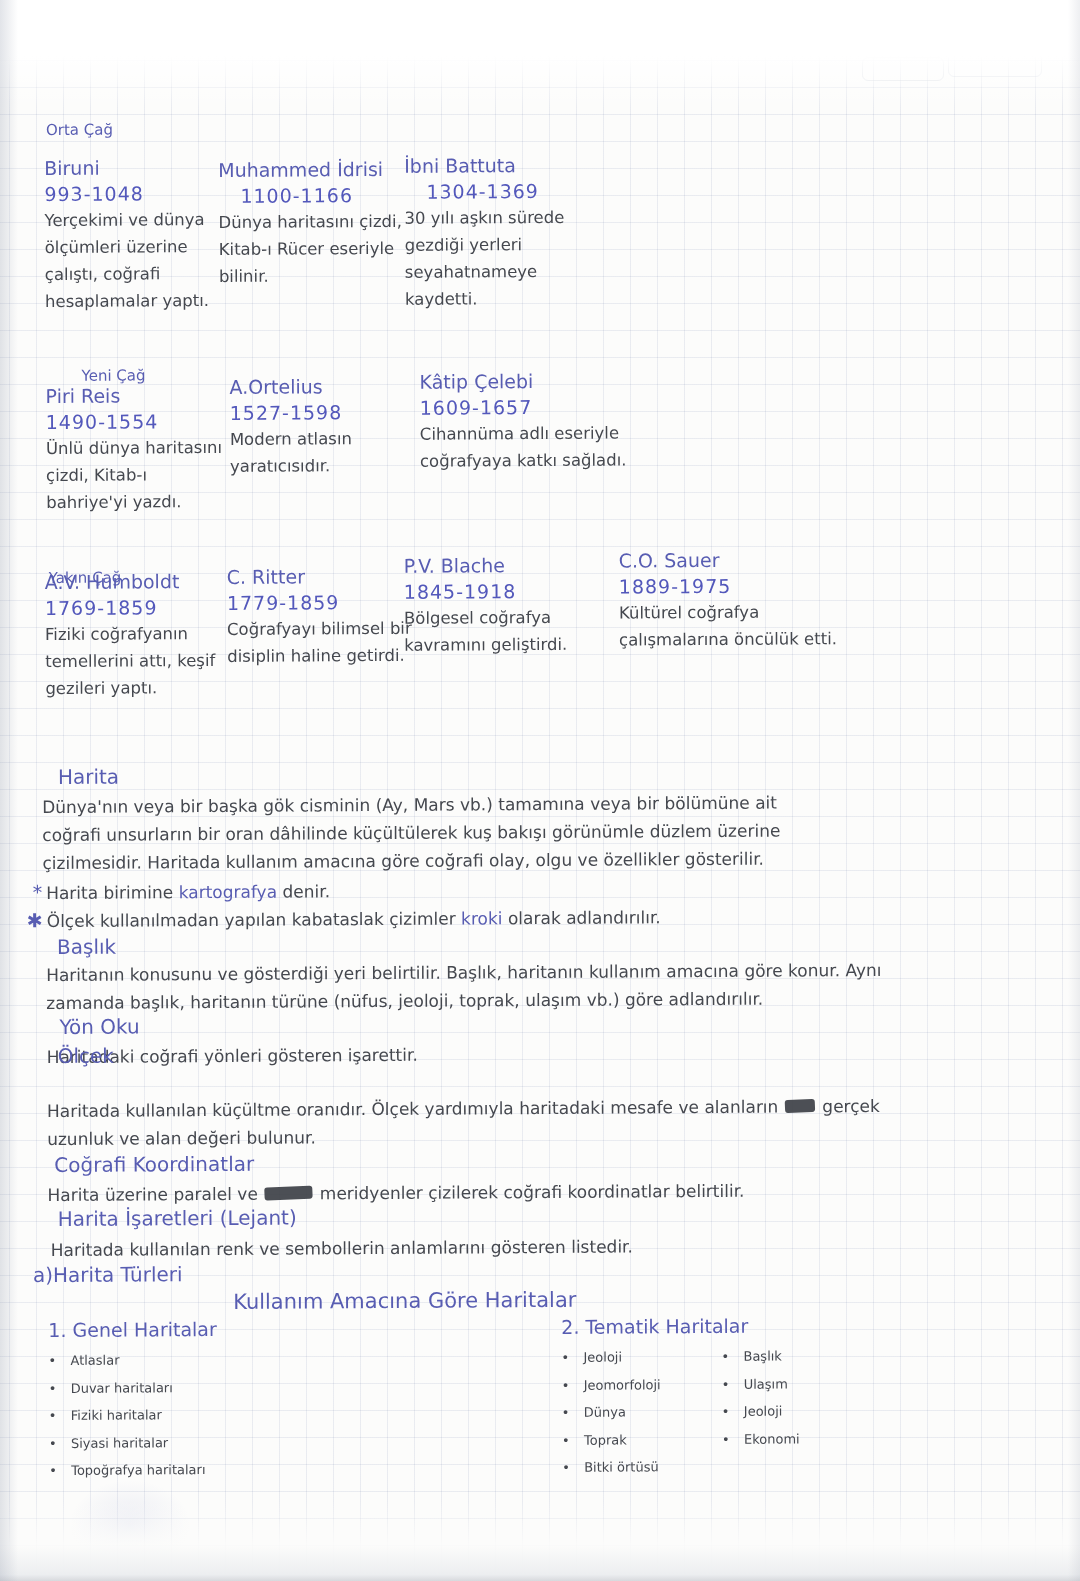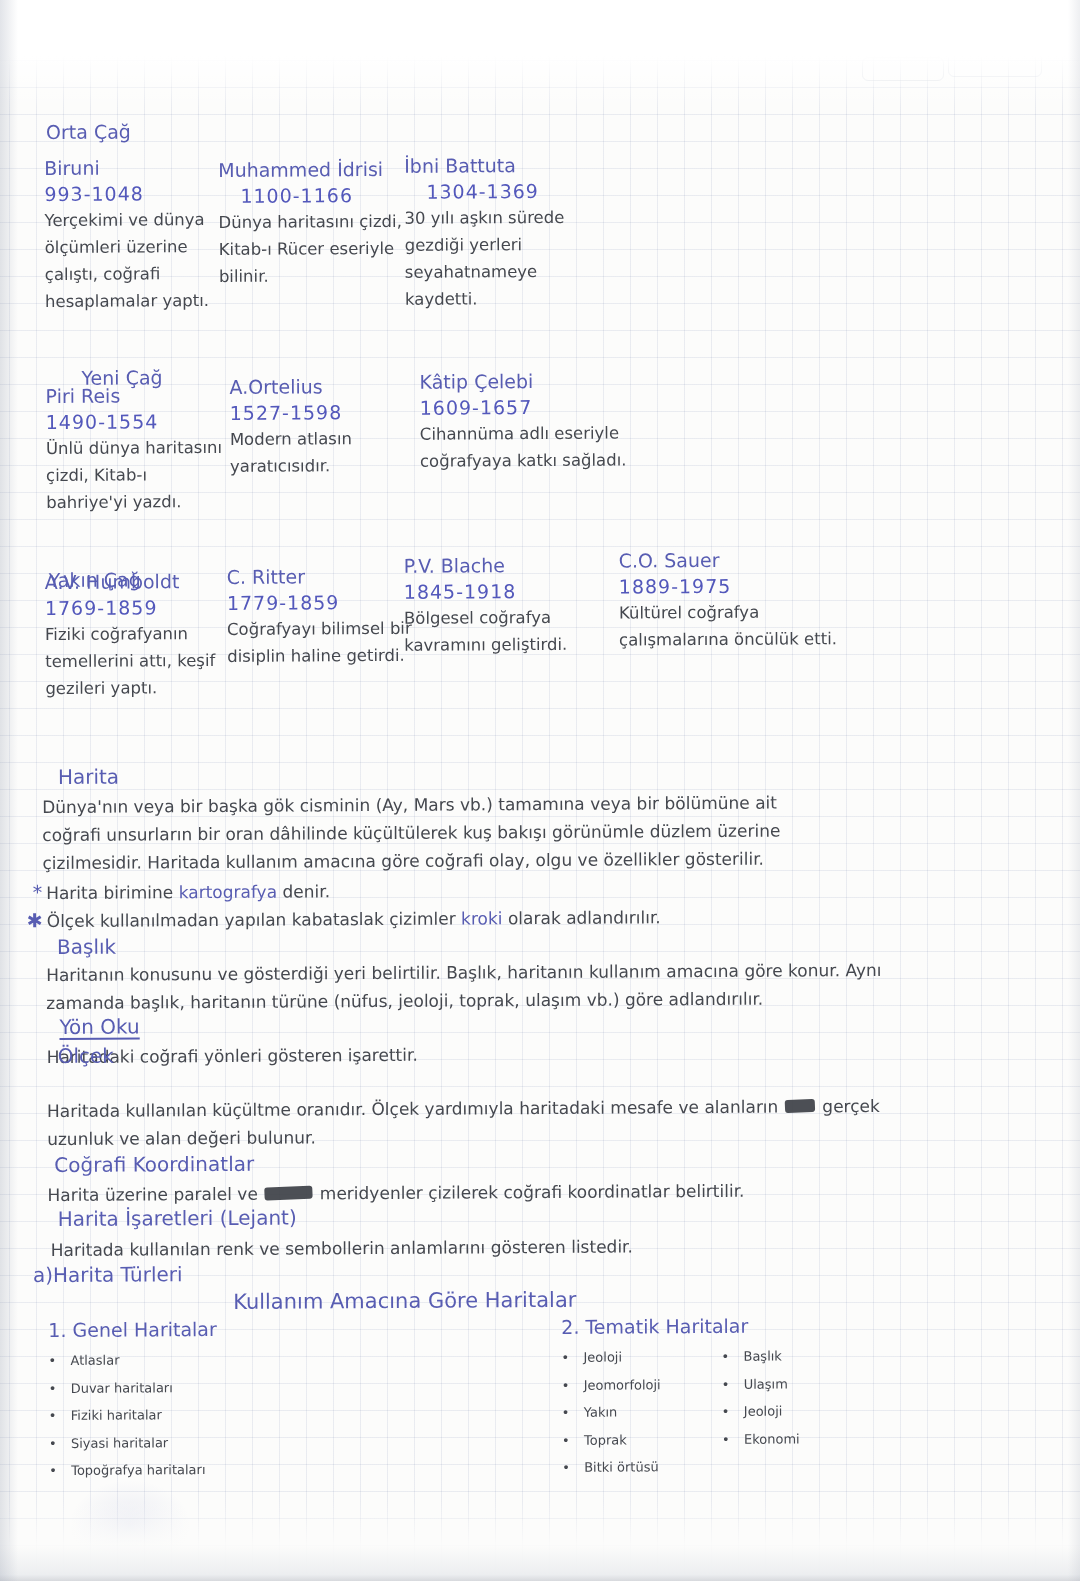--- a/index.html
+++ b/index.html
@@ -18,28 +18,28 @@
     background:linear-gradient(rgba(255,255,255,0),rgba(252,252,251,.9) 55%,#eceef0 92%,#d7d9dd);}
   .left-edge{position:absolute;top:0;bottom:0;left:0;width:18px;
     background:linear-gradient(to right,rgba(150,158,175,.28),rgba(150,158,175,0));}
   .right-edge{position:absolute;top:0;bottom:0;right:0;width:12px;
     background:linear-gradient(to left,rgba(170,175,188,.20),rgba(170,175,188,0));}
   .smudge{position:absolute;left:70px;top:1480px;width:120px;height:90px;border-radius:50%;
     background:radial-gradient(closest-side,rgba(140,150,200,.16),rgba(140,150,200,0));}
   .tab{position:absolute;height:22px;border:1px solid rgba(185,192,205,.40);border-radius:6px;background:transparent;}
   .tab1{left:862px;top:57px;width:80px;}
   .tab2{left:948px;top:53px;width:92px;}
-  .era-title{position:absolute;font-size:19px;color:#585db2;}
+  .era-title{position:absolute;font-size:15px;color:#585db2;}
   .person{position:absolute;}
   .pname{font-size:19px;line-height:26px;color:#585db2;}
   .pyears{font-size:19px;line-height:26px;color:#5358bb;letter-spacing:1px;}
   .yind{padding-left:22px;}
   .pdesc{font-size:16.5px;line-height:27px;color:#45484f;}
   .h{position:absolute;font-size:20px;color:#585db2;}
-  .ul{text-decoration:underline;text-underline-offset:4px;text-decoration-thickness:1.5px;text-align:right;}
+  .ul{text-underline-offset:4px;text-decoration-thickness:1.5px;text-align:right;}
   .body{position:absolute;font-size:17px;line-height:28px;color:#45484f;}
   .note{position:absolute;font-size:17px;line-height:27px;color:#45484f;}
   .star{color:#585db2;font-size:19px;margin-right:4px;}
   .term{color:#585db2;}
   .scribble{display:inline-block;vertical-align:middle;height:13px;border-radius:3px;
     background:#3d4047;opacity:.92;margin:0 7px 3px 7px;transform:rotate(-2deg);}
   .scr-sm{width:30px;} .scr-lg{width:48px;}
   .subtitle{position:absolute;font-size:21px;color:#585db2;}
   .list-title{font-size:19px;color:#585db2;margin-bottom:6px;}
   .list-block{position:absolute;}
@@ -159,21 +159,21 @@
       <div class="li"><span class="dot">•</span><span>Siyasi haritalar</span></div>
       <div class="li"><span class="dot">•</span><span>Topoğrafya haritaları</span></div>
     </div>
 
     <div class="list-block" style="left:558px;top:1316px;">
       <div class="list-title">2. Tematik Haritalar</div>
       <div class="cols">
         <div class="col">
           <div class="li"><span class="dot">•</span><span>Jeoloji</span></div>
           <div class="li"><span class="dot">•</span><span>Jeomorfoloji</span></div>
-          <div class="li"><span class="dot">•</span><span>Yakın</span></div>
+          <div class="li"><span class="dot">•</span><span>Dünya</span></div>
           <div class="li"><span class="dot">•</span><span>Toprak</span></div>
           <div class="li"><span class="dot">•</span><span>Bitki örtüsü</span></div>
         </div>
         <div class="col">
           <div class="li"><span class="dot">•</span><span>Başlık</span></div>
           <div class="li"><span class="dot">•</span><span>Ulaşım</span></div>
           <div class="li"><span class="dot">•</span><span>Jeoloji</span></div>
           <div class="li"><span class="dot">•</span><span>Ekonomi</span></div>
         </div>
       </div>

